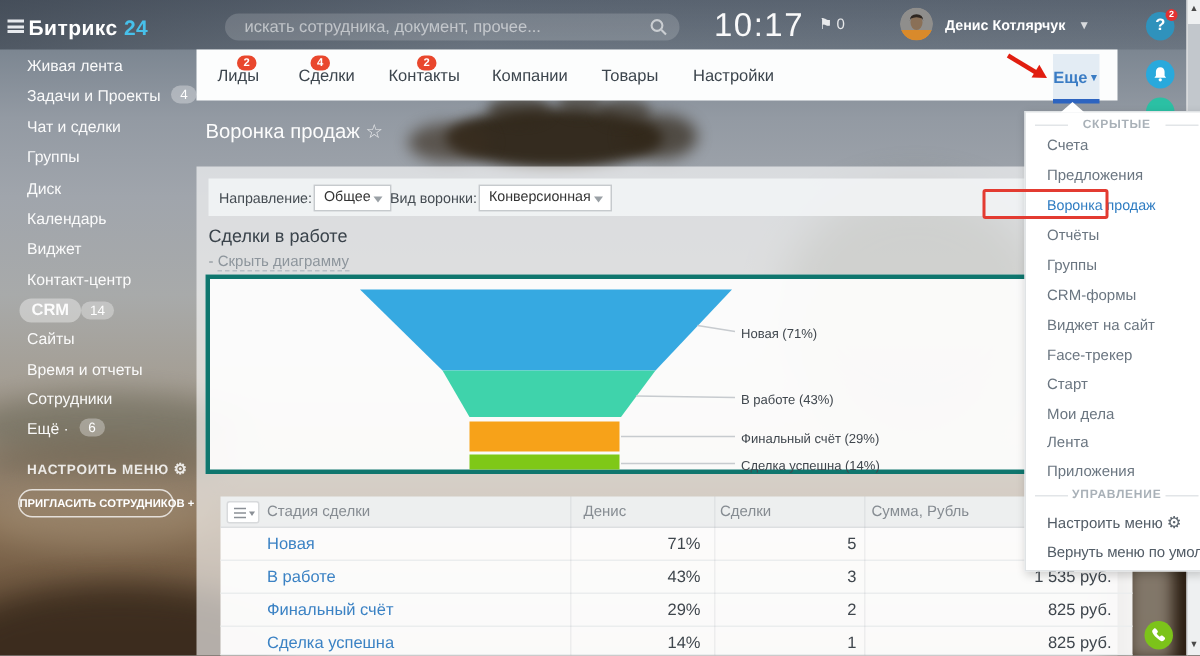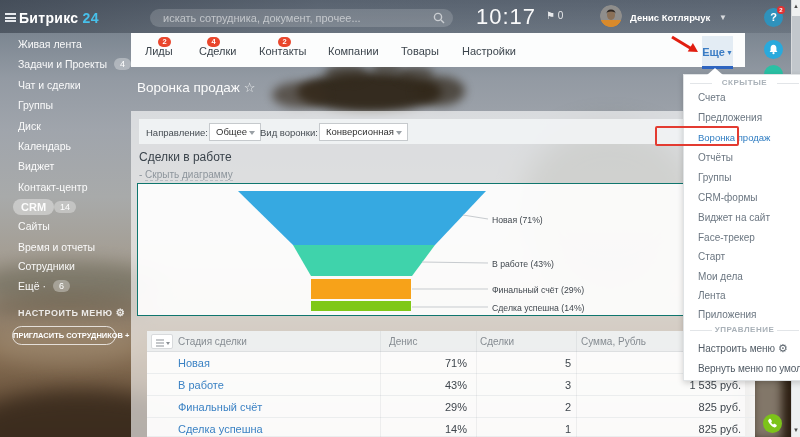--- a/index.html
+++ b/index.html
@@ -42,21 +42,21 @@
 #title .st{font-size:13px;color:rgba(255,255,255,.8)}
 
 #content{left:131px;top:111px;width:614px;height:326px;background:rgba(255,255,255,.62)}
 #filter{left:139px;top:119px;width:598px;height:25px;background:rgba(240,242,243,.95)}
 .flbl{position:absolute;top:7.5px;font-size:9.5px;color:#454c52}
 .fdrop{position:absolute;top:3.5px;height:18px;background:#fff;border:1px solid #c6cacd;font-size:9.5px;color:#333;line-height:16px;padding:0 13px 0 6px}
 .fdrop:after{content:"";position:absolute;right:5px;top:7px;border-left:3px solid transparent;border-right:3px solid transparent;border-top:4px solid #9aa0a5}
 #dealshdr{left:139px;top:150px;font-size:12px;color:#3a434b}
 #hidelink{left:139px;top:169px;font-size:10px;color:#8d959c}
 #hidelink u{text-decoration:none;border-bottom:1px dashed #b9bfc5}
-#chart{left:137px;top:183px;width:602px;height:133px;background:rgba(255,255,255,.88);border:1px solid #0f766e}
+#chart{left:137px;top:183px;width:602px;height:133px;background:rgba(255,255,255,.88);border:3px solid #0f766e}
 
 #tbl{left:147px;top:331px;width:608px;height:106px}
 #thead{position:absolute;left:0;top:0;width:608px;height:21px;background:rgba(238,240,241,.95);border-bottom:1px solid #dddfe1}
 .th{position:absolute;top:5px;font-size:10px;color:#868c92}
 .trow{position:absolute;left:0;width:608px;height:22px;background:rgba(255,255,255,.93);border-bottom:1px solid #ebedee}
 .c1{position:absolute;left:31px;top:5px;font-size:11px;color:#3b82c4}
 .c2{position:absolute;left:233px;top:5px;width:87px;text-align:right;font-size:11px;color:#3f464d}
 .c3{position:absolute;left:329px;top:5px;width:95px;text-align:right;font-size:11px;color:#3f464d}
 .c4{position:absolute;left:424px;top:5px;width:170px;text-align:right;font-size:11px;color:#3f464d}
 .vsep{position:absolute;top:0;width:1px;height:106px;background:rgba(120,130,140,.10)}

